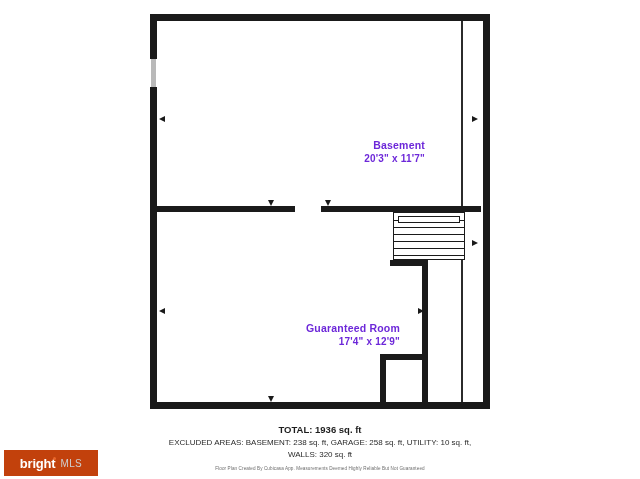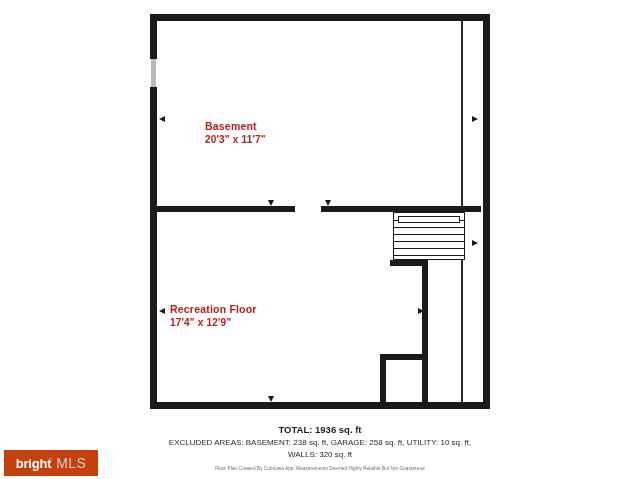--- a/index.html
+++ b/index.html
@@ -41,25 +41,26 @@
     background: #2b2b2b;
   }
   .wall-gray {
     position: absolute;
     background: #b9b9b9;
   }
 
   
   .room-label {
     position: absolute;
-    text-align: left;
-    color: #b91c1c;
+    text-align: right;
+    color: #6d28d9;
     font-weight: bold;
     line-height: 1.35;
     white-space: nowrap;
+    margin-top: 19px;
   }
   .room-label .name {
     font-size: 10.5px;
     letter-spacing: 0.2px;
   }
   .room-label .dims {
     font-size: 10px;
     letter-spacing: 0.2px;
   }
 
@@ -162,21 +163,21 @@
     width: 3px;
     height: 3px;
     border-radius: 50%;
     background: #e8662a;
     position: absolute;
     top: 1px;
     right: -1px;
   }
   #logo .mls {
     color: #cfcfcf;
-    font-size: 14px;
+    font-size: 10px;
     font-weight: normal;
     margin-left: 5px;
     letter-spacing: 0.4px;
   }
 </style>
 </head>
 <body>
 
 <div id="stage">
 
@@ -222,21 +223,21 @@
     <div class="arrow right" style="left:268px;top:294px;"></div>
     <div class="arrow right" style="left:322px;top:226px;"></div>
     <div class="arrow down" style="left:118px;top:382px;"></div>
 
     <div class="room-label" style="left:55px; top:105px; width:220px;">
       <div class="name">Basement</div>
       <div class="dims">20'3" x 11'7"</div>
     </div>
 
     <div class="room-label" style="left:20px; top:288px; width:230px;">
-      <div class="name">Recreation Floor</div>
+      <div class="name">Guaranteed Room</div>
       <div class="dims">17'4" x 12'9"</div>
     </div>
 
   </div>
 
   <div id="caption">
     <div class="total">TOTAL: 1936 sq. ft</div>
     <div class="line">EXCLUDED AREAS: BASEMENT: 238 sq. ft, GARAGE: 258 sq. ft, UTILITY: 10 sq. ft,</div>
     <div class="line">WALLS: 320 sq. ft</div>
     <div class="fineprint">Floor Plan Created By Cubicasa App. Measurements Deemed Highly Reliable But Not Guaranteed</div>

